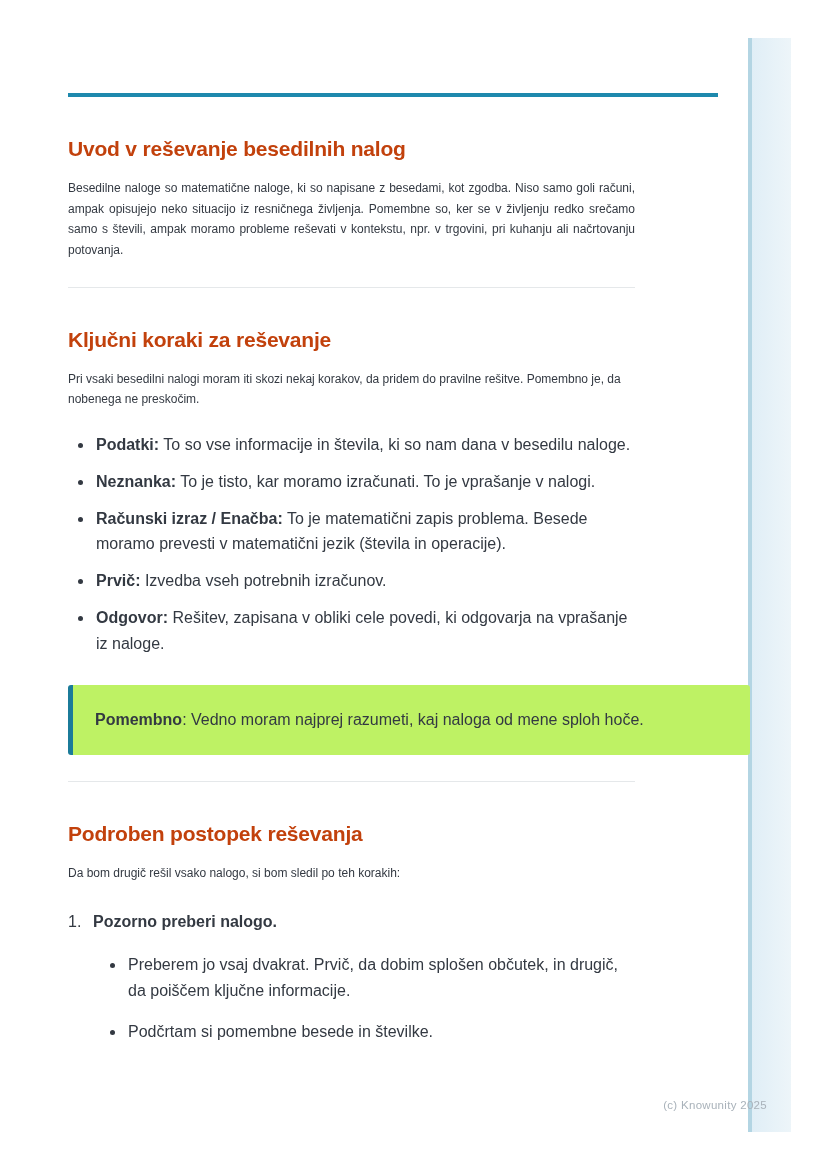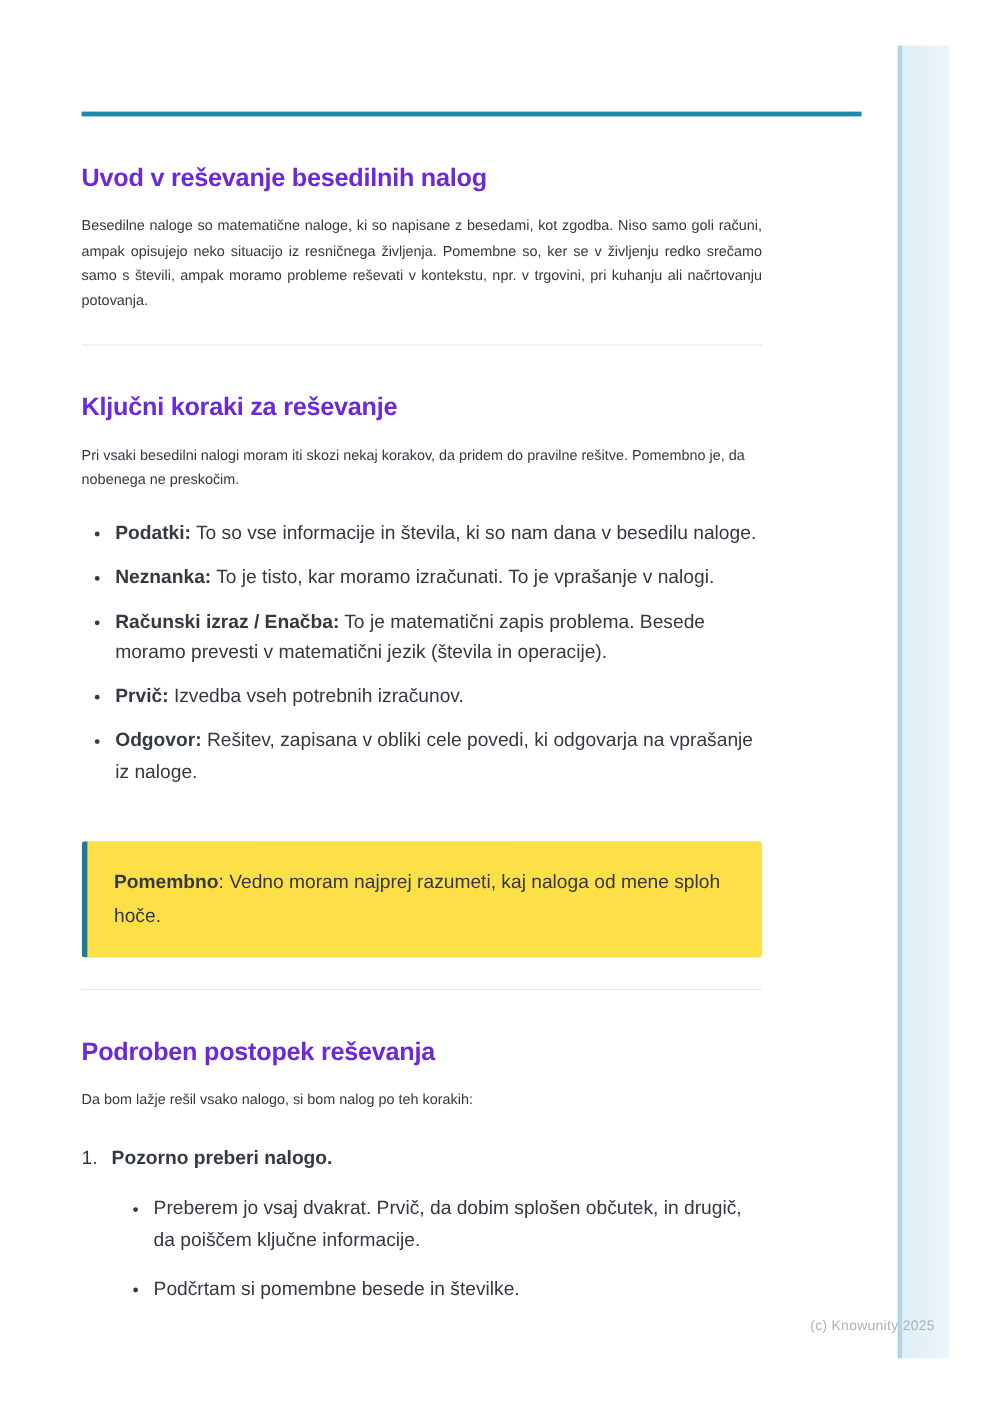--- a/index.html
+++ b/index.html
@@ -39,21 +39,21 @@
   .title-rule {
     width: 650px; height: 4px;
     background: #1e89ad;
     margin-top: 23px;
     border: none;
   }
 
   h2.section-heading {
     font-size: 21px;
     font-weight: bold;
-    color: #6d28d9;
+    color: #c2410c;
     margin: 40px 0 17px 0;
     letter-spacing: -0.2px;
   }
   p.body-text {
     font-size: 12px;
     line-height: 1.72;
     margin: 0 0 14px 0;
   }
   p.justified { text-align: justify; }
 
@@ -72,23 +72,23 @@
   ul.bullet-list > li {
     font-size: 16px;
     line-height: 1.62;
     margin-bottom: 11px;
     padding-left: 2px;
   }
   ul.bullet-list > li:last-child { margin-bottom: 0; }
   .b { font-weight: bold; }
 
   .callout {
-    margin-top: 44px;
-    width: 567px;
-    background: #fde047;
+    margin-top: 28px;
+    width: 682px;
+    background: #bef264;
     border-left: 5px solid #1b7b99;
     border-radius: 3px;
     padding: 21px 26px 21px 22px;
   }
   .callout p { font-size: 16px; line-height: 1.72; }
 
   .numbered-item {
     display: flex;
     margin-top: 26px;
     font-size: 16px;
@@ -105,21 +105,21 @@
   ul.sub-bullet-list > li {
     font-size: 16px;
     line-height: 1.62;
     margin-bottom: 15px;
     padding-left: 2px;
   }
 
   .footer-credit {
     position: absolute;
     top: 1099px;
-    right: 49px;
+    right: 61px;
     font-size: 11.5px;
     color: #a9b2ba;
     z-index: 2;
     letter-spacing: 0.3px;
   }
 </style>
 </head>
 <body>
 
 <div class="page">
@@ -163,21 +163,21 @@
         <p>
           <span class="b">Pomembno</span><span>: Vedno moram najprej razumeti, kaj naloga od mene sploh hoče.</span>
         </p>
       </aside>
     </section>
 
     <hr class="divider">
 
     <section class="text-col">
       <h2 class="section-heading">Podroben postopek reševanja</h2>
-      <p class="body-text">Da bom lažje rešil vsako nalogo, si bom nalog po teh korakih:</p>
+      <p class="body-text">Da bom drugič rešil vsako nalogo, si bom sledil po teh korakih:</p>
 
       <div class="numbered-item">
         <span class="num">1.</span>
         <span class="num-title">Pozorno preberi nalogo.</span>
       </div>
 
       <ul class="sub-bullet-list">
         <li>Preberem jo vsaj dvakrat. Prvič, da dobim splošen občutek, in drugič, da poiščem ključne informacije.</li>
         <li>Podčrtam si pomembne besede in številke.</li>
       </ul>

